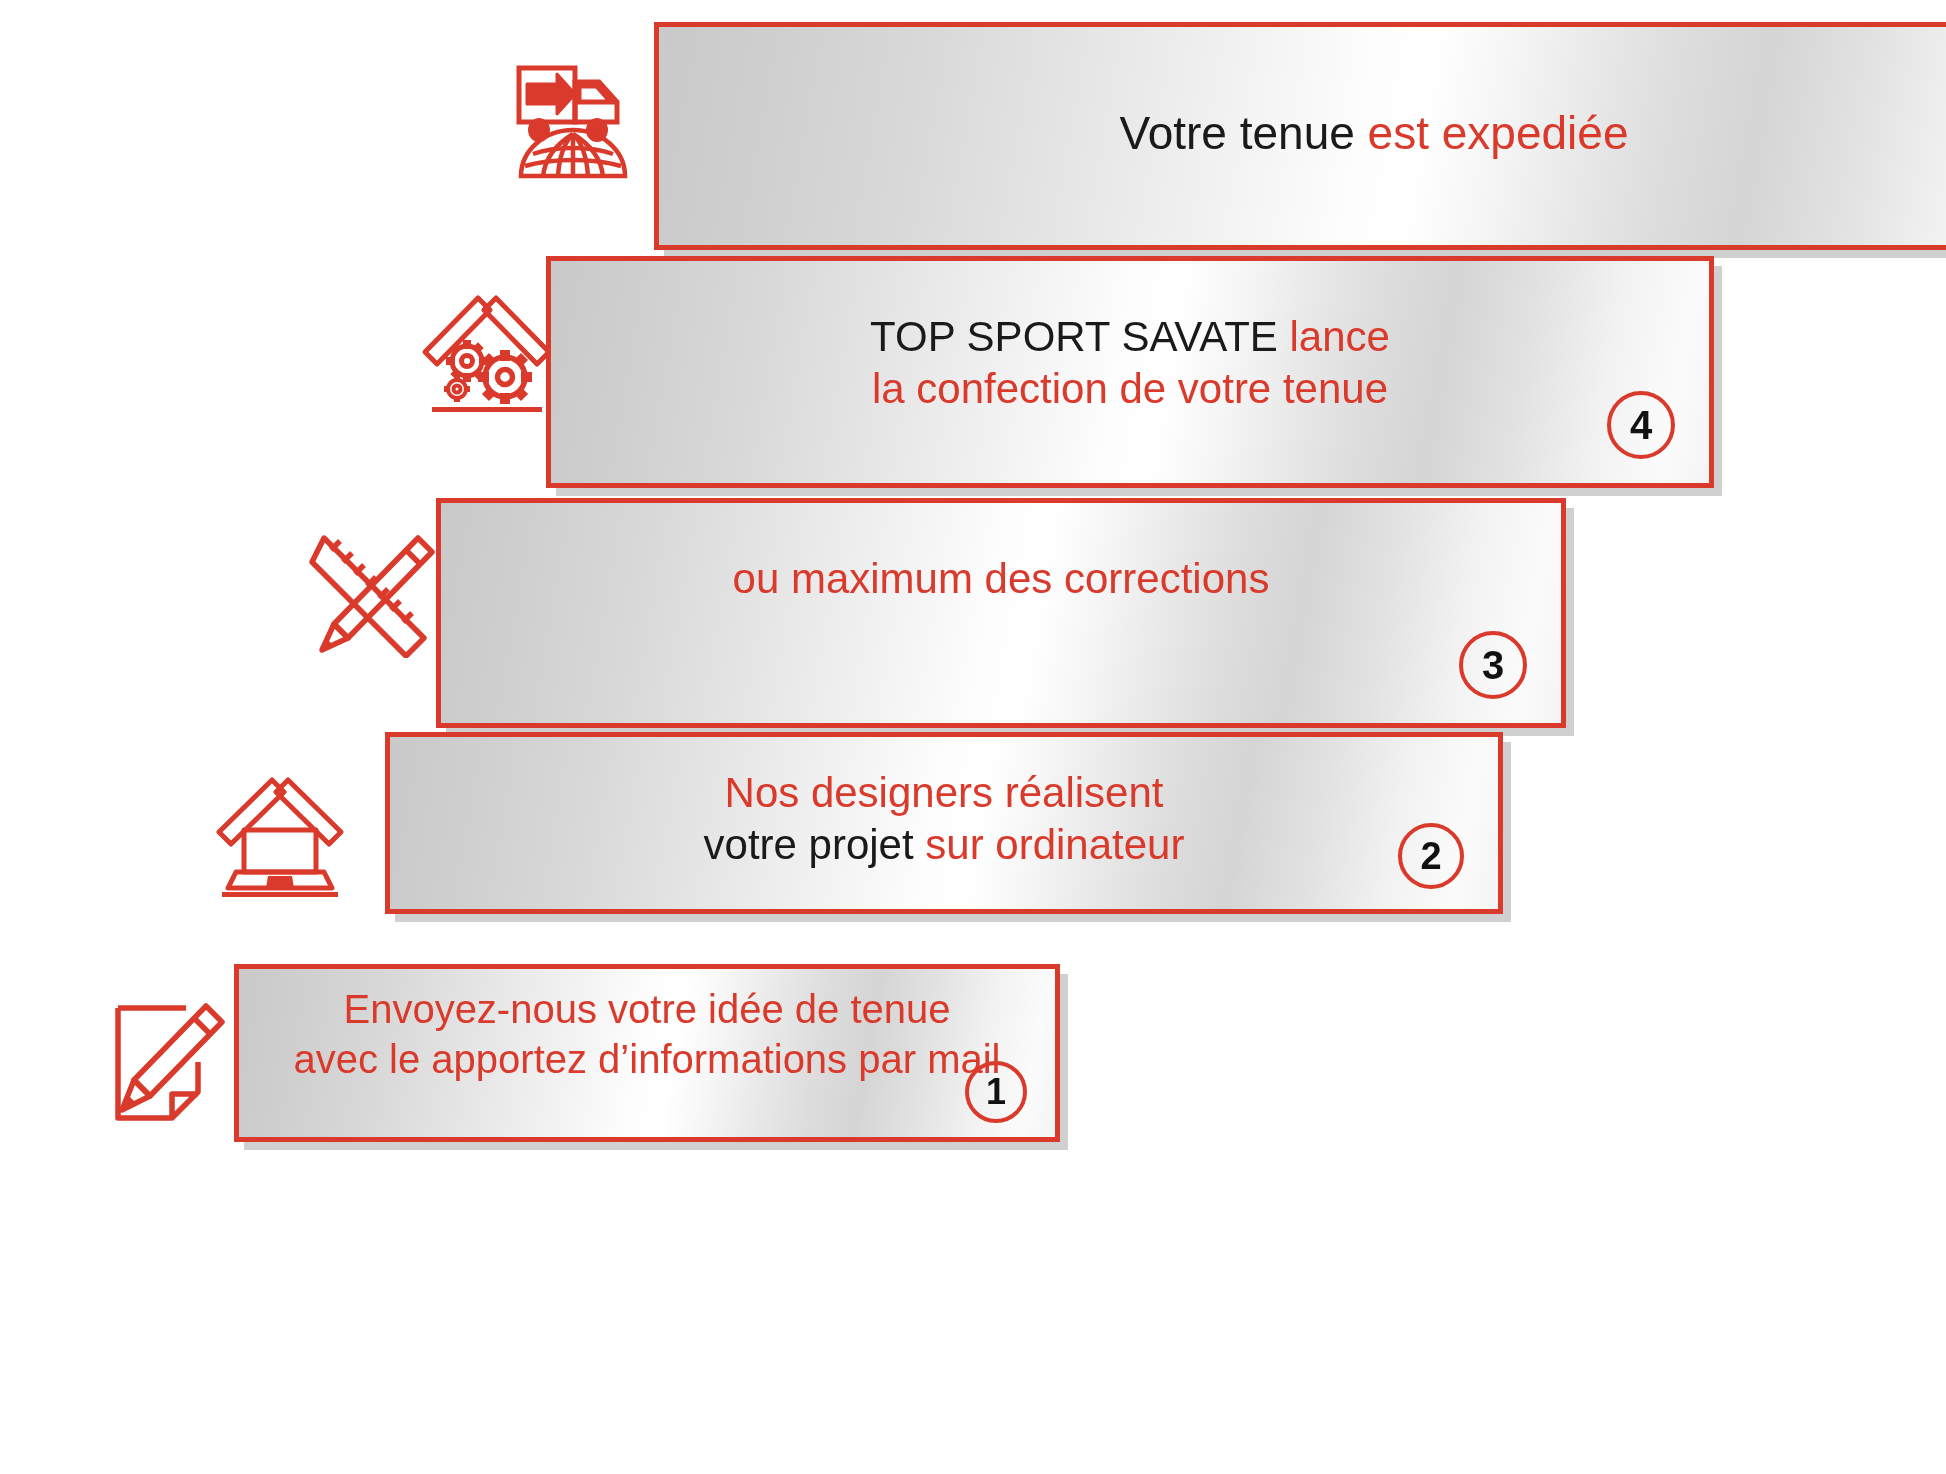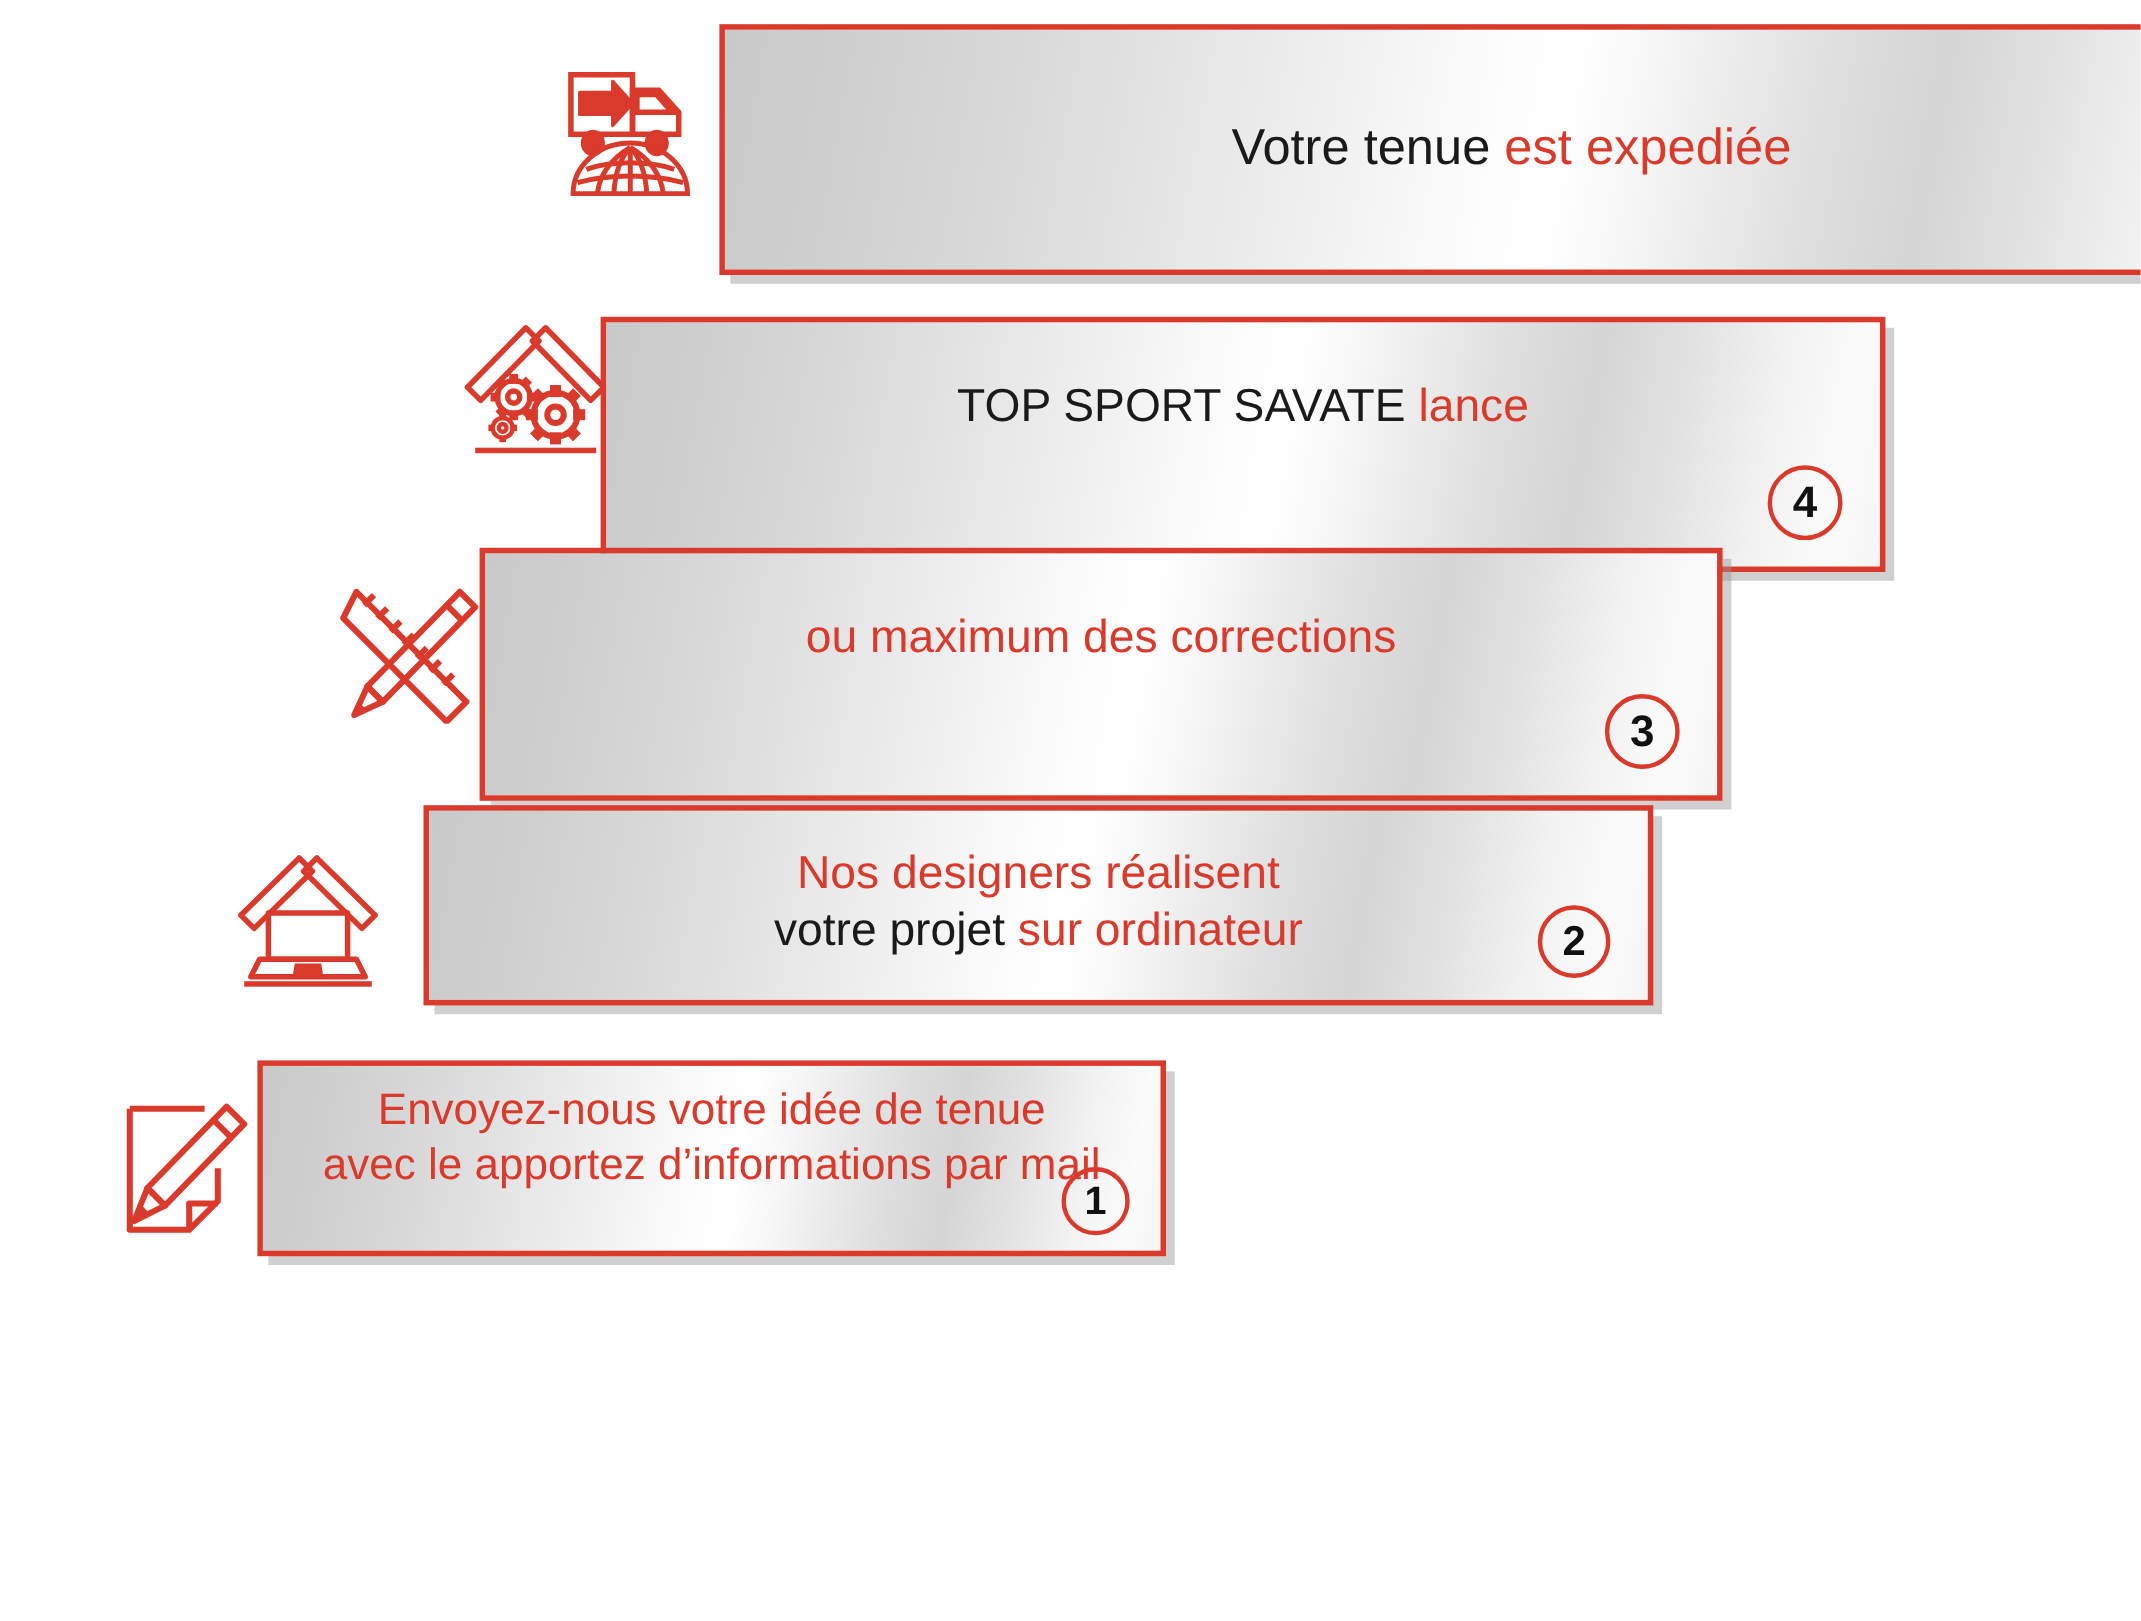--- a/index.html
+++ b/index.html
@@ -91,21 +91,21 @@
   
 
   
   #step5-icon  { left: 513px; top: 50px;  width: 128px; height: 132px; }
   #step5-panel { left: 654px; top: 22px;  width: 1440px; height: 228px; }
   #step5-text  { top: 78px; font-size: 46px; }
   #step5-badge { right: 38px; bottom: 26px; width: 62px; height: 62px; font-size: 42px; }
 
   
   #step4-icon  { left: 420px; top: 284px; width: 134px; height: 132px; }
-  #step4-panel { left: 546px; top: 256px; width: 1168px; height: 232px; margin-top: 32px; }
+  #step4-panel { left: 546px; top: 256px; width: 1168px; height: 232px; }
   #step4-text  { top: 50px; font-size: 42px; }
   #step4-badge { right: 34px; bottom: 24px; width: 60px; height: 60px; font-size: 40px; }
 
   
   #step3-icon  { left: 306px; top: 528px; width: 132px; height: 130px; }
   #step3-panel { left: 436px; top: 498px; width: 1130px; height: 230px; }
   #step3-text  { top: 50px; font-size: 42px; }
   #step3-badge { right: 34px; bottom: 24px; width: 60px; height: 60px; font-size: 40px; }
 
   
@@ -217,20 +217,21 @@
           <rect x="44" y="102" width="6" height="6"></rect>
         </g>
 
         <rect x="12" y="123" width="110" height="5" fill="#D93A2B"></rect>
       </svg>
     </div>
 
     <div class="panel" id="step4-panel">
       <div class="panel-text" id="step4-text">
           <div><span class="k">TOP SPORT SAVATE </span><span class="r">lance</span></div>
+          <div><span class="r">la confection de votre tenue</span></div>
         </div>
       <div class="badge" id="step4-badge">4</div>
     </div>
 
   </div>
 
   <div class="step">
 
     <div class="icon-box" id="step3-icon">
       <svg viewBox="0 0 132 130" xmlns="http://www.w3.org/2000/svg">

